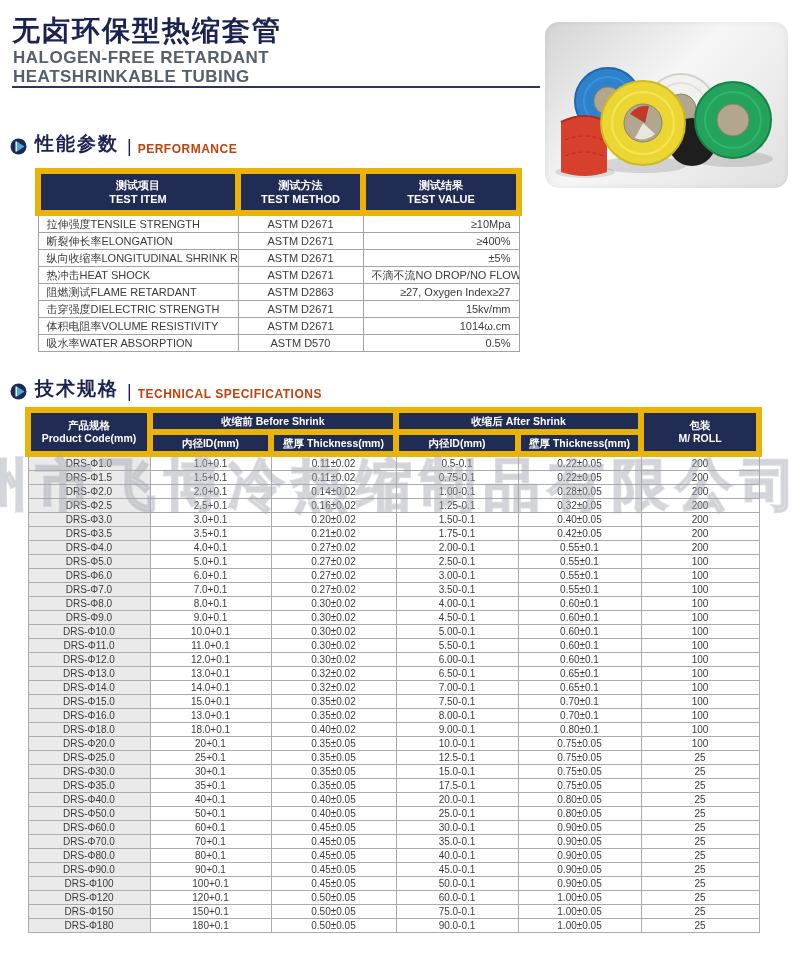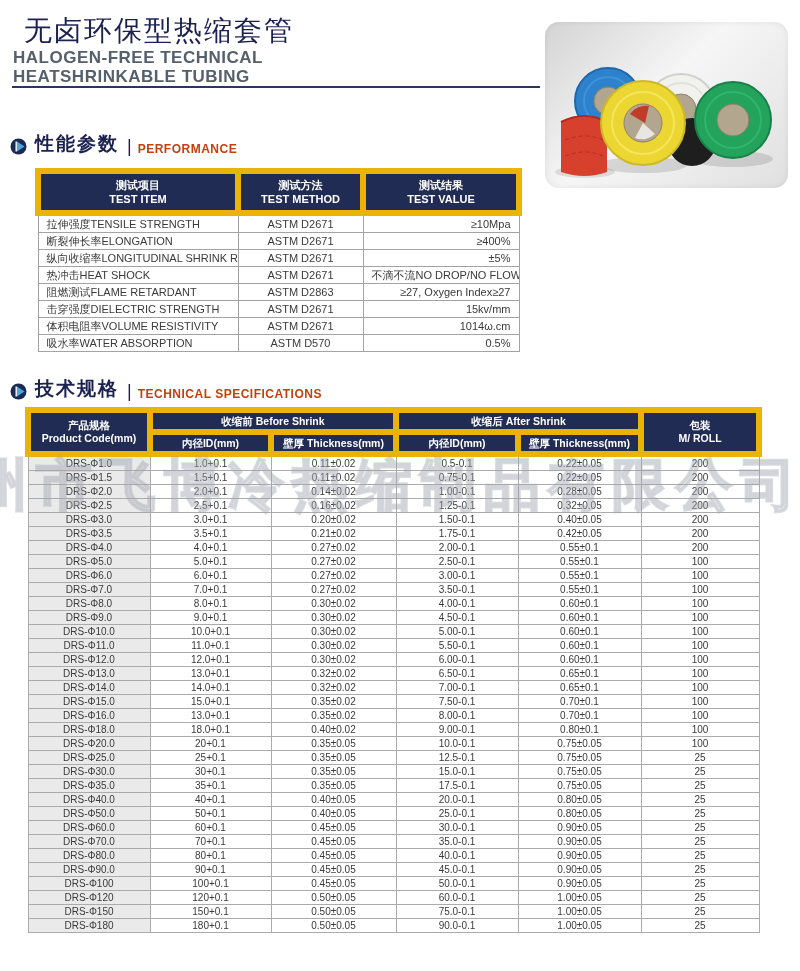--- a/index.html
+++ b/index.html
@@ -3,21 +3,21 @@
 <meta charset="utf-8">
 <style>
   html,body{margin:0;padding:0;}
   body{
     width:800px;height:971px;position:relative;background:#ffffff;
     font-family:"Liberation Sans","DejaVu Sans",sans-serif;
     overflow:hidden;color:#333;
   }
   
   .title-cn{
-    position:absolute;left:24px;top:12px;font-size:28px;font-weight:normal;
+    position:absolute;left:12px;top:12px;font-size:28px;font-weight:bold;
     color:#1b2150;letter-spacing:2px;
   }
   .title-en{
     position:absolute;left:13px;top:48px;font-size:17px;font-weight:bold;
     color:#55606c;line-height:19px;letter-spacing:0.5px;
   }
   .header-rule{
     position:absolute;left:12px;top:86px;width:528px;height:2px;background:#2b3560;
   }
   
@@ -59,21 +59,21 @@
     color:rgba(173,178,188,0.16);
     -webkit-text-stroke:2px rgba(158,163,173,0.38);
     pointer-events:none;z-index:5;
   }
 </style>
 </head>
 <body>
 
 <div class="title-cn">无卤环保型热缩套管</div>
 <div class="title-en">
-  <div>HALOGEN-FREE TECHNICAL</div>
+  <div>HALOGEN-FREE RETARDANT</div>
   <div>HEATSHRINKABLE TUBING</div>
 </div>
 <div class="header-rule"></div>
 
 <div class="photo-box">
   <svg width="243" height="166" viewBox="0 0 243 166">
 
     <ellipse cx="63" cy="116" rx="38" ry="7" fill="rgba(0,0,0,0.10)"></ellipse>
     <ellipse cx="40" cy="150" rx="30" ry="6" fill="rgba(0,0,0,0.10)"></ellipse>
     <ellipse cx="98" cy="143" rx="44" ry="8" fill="rgba(0,0,0,0.12)"></ellipse>

